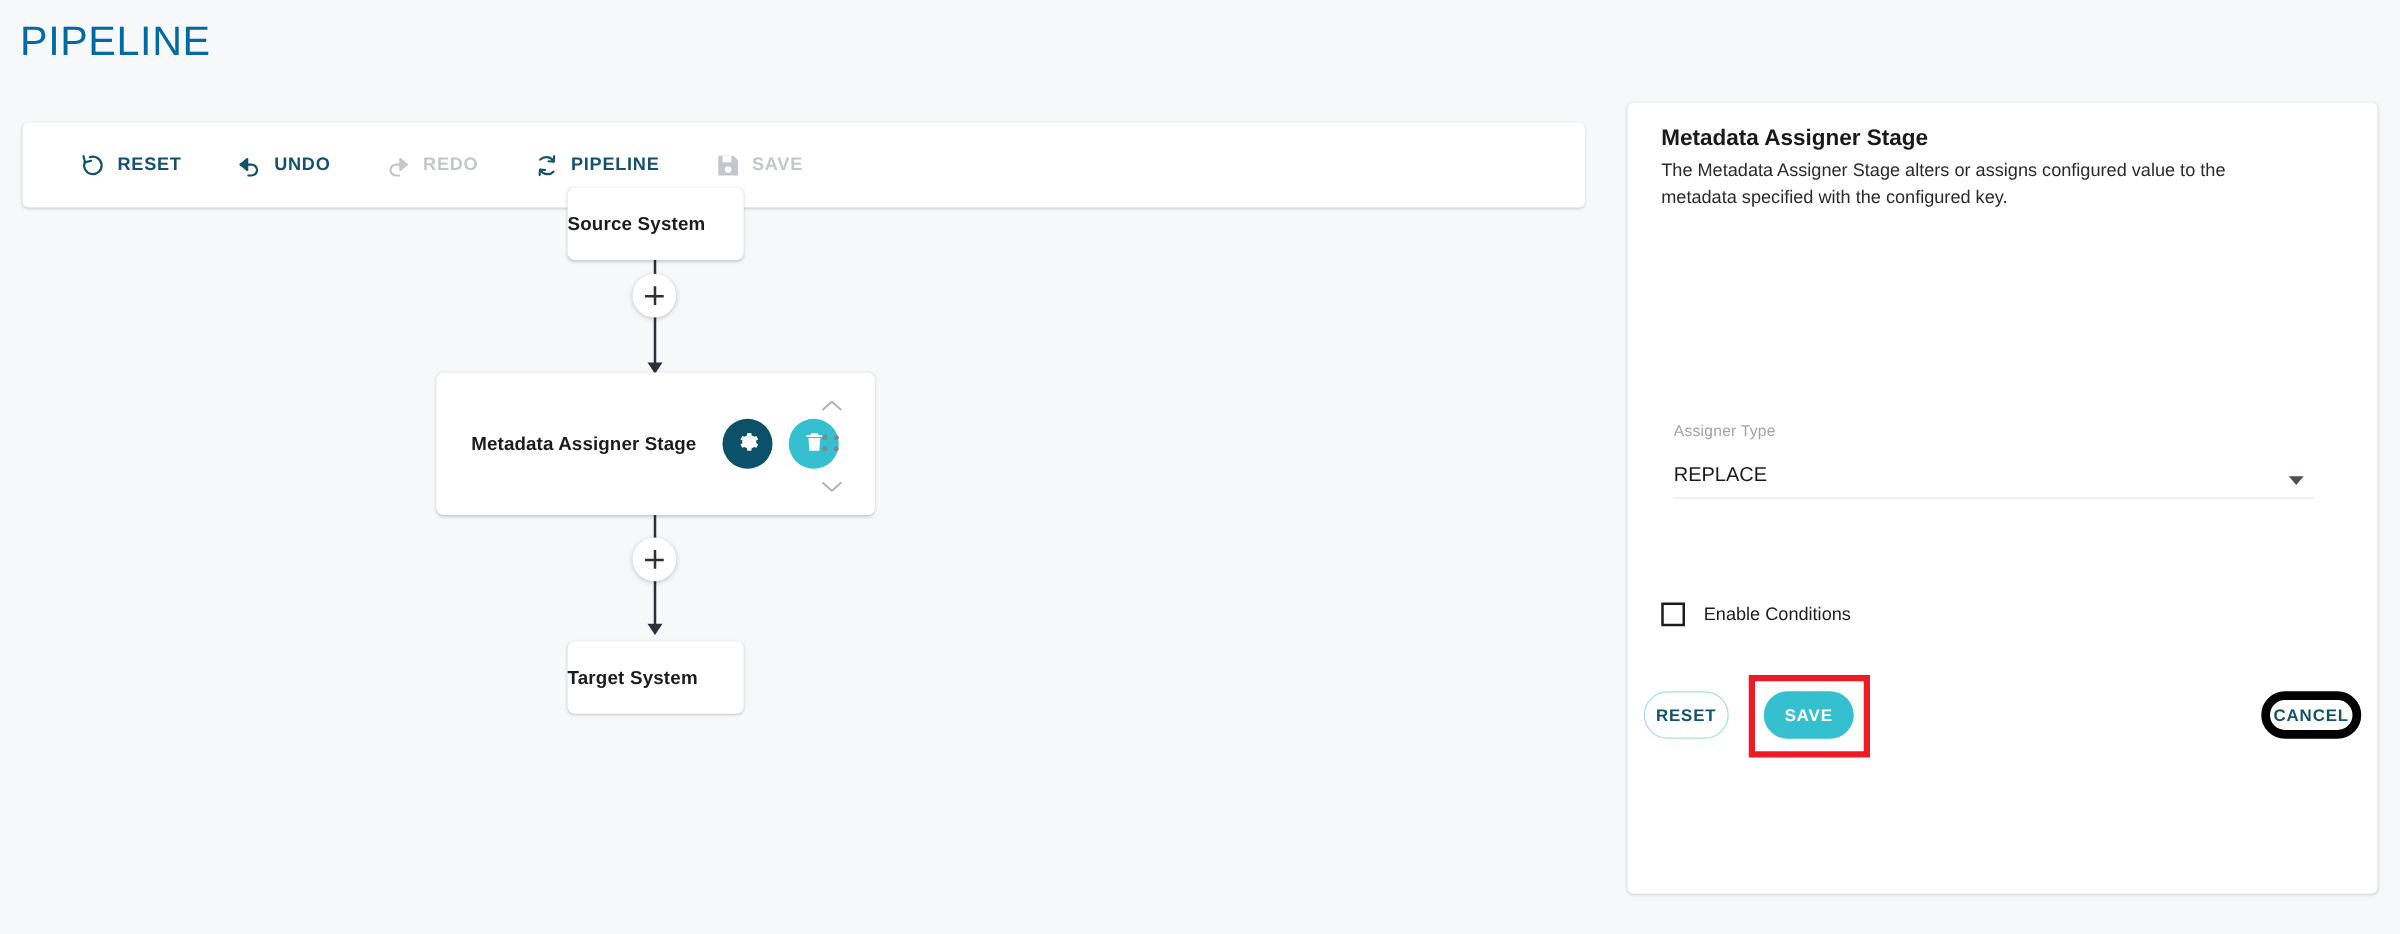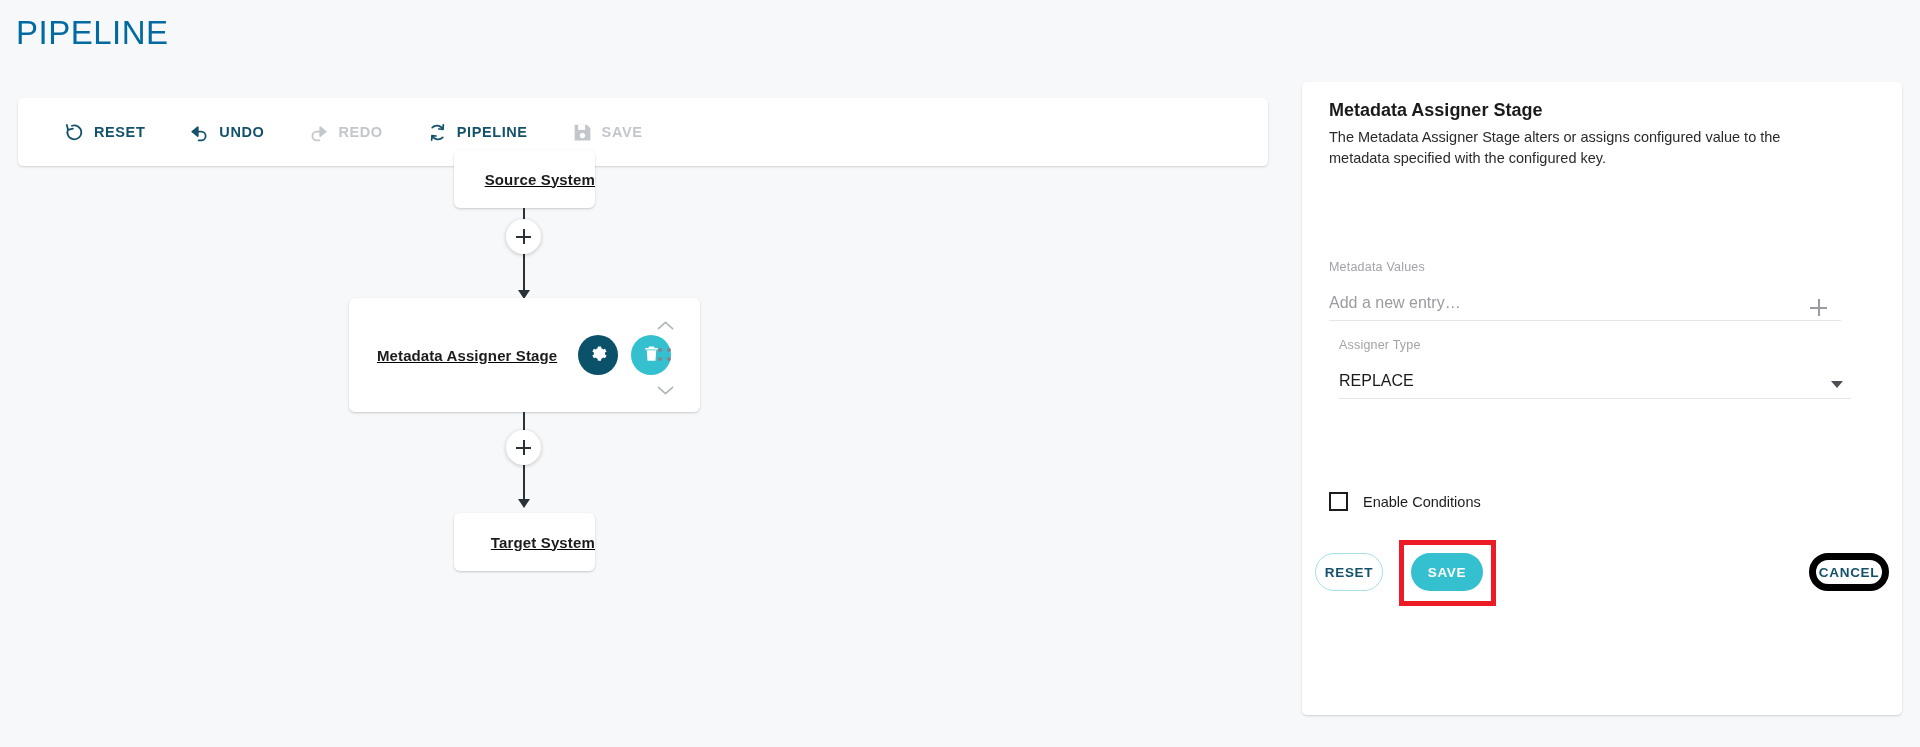--- a/index.html
+++ b/index.html
@@ -62,22 +62,21 @@
   
   .diagram { position: absolute; left: 18px; top: 166px; width: 1250px; height: 560px; }
 
   .node {
     position: absolute;
     background: #ffffff;
     border-radius: 6px;
     box-shadow: 0 1px 3px rgba(0,0,0,0.13), 0 1px 2px rgba(0,0,0,0.07);
     display: flex;
     align-items: center;
-    justify-content: flex-end;
-    text-decoration: underline;
+    justify-content: flex-start;
   }
   .node-label {
     font-size: 15px;
     font-weight: 700;
     color: #1c1c1c;
     letter-spacing: 0.15px;
   }
   .node-source { left: 436px; top: -16px; width: 141px; height: 58px; }
   .node-target { left: 436px; top: 347px; width: 141px; height: 58px; }
 
@@ -197,21 +196,21 @@
   .caret-down {
     position: absolute; right: 8px; bottom: 11px;
     width: 0; height: 0;
     border-left: 6px solid transparent;
     border-right: 6px solid transparent;
     border-top: 7px solid #4c5055;
     cursor: pointer;
   }
 
   
-  .check-row { position: absolute; left: 27px; top: 410px; display: flex; align-items: center; }
+  .check-row { position: absolute; left: 27px; top: 400px; display: flex; align-items: center; }
   .checkbox {
     width: 19px; height: 19px;
     border: 2px solid #1c1c1c;
     background: #fff;
     cursor: pointer;
   }
   .check-label { font-size: 14.5px; color: #1c1c1c; margin-left: 15px; }
 
   
   .actions { position: absolute; left: 13px; right: 13px; top: 465px; height: 60px; }
@@ -375,27 +374,20 @@
       <span class="node-label">Target System</span>
     </div>
   </div>
 
   <div class="panel">
 
     <div class="panel-title">Metadata Assigner Stage</div>
     <div class="panel-desc">The Metadata Assigner Stage alters or assigns configured value to the metadata specified with the configured key.</div>
 
 
-    <div class="field" style="top:178px;">
-      <span class="field-label">Metadata Values</span>
-      <div class="field-row">
-        <input class="field-input" type="text" placeholder="Add a new entry…" style="">
-        <span class="plus-add"></span>
-      </div>
-    </div>
 
     <div class="field" style="top:256px;margin-left:10px;">
       <span class="field-label">Assigner Type</span>
       <div class="field-row">
         <input class="field-input" type="text" readonly="" value="REPLACE" style="">
         <span class="caret-down"></span>
       </div>
     </div>
 
 

